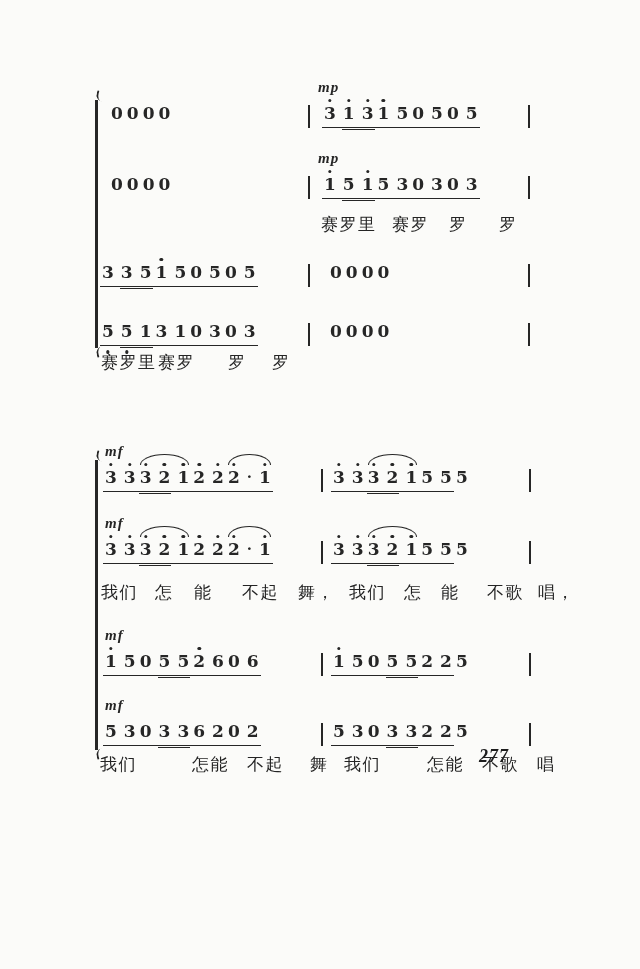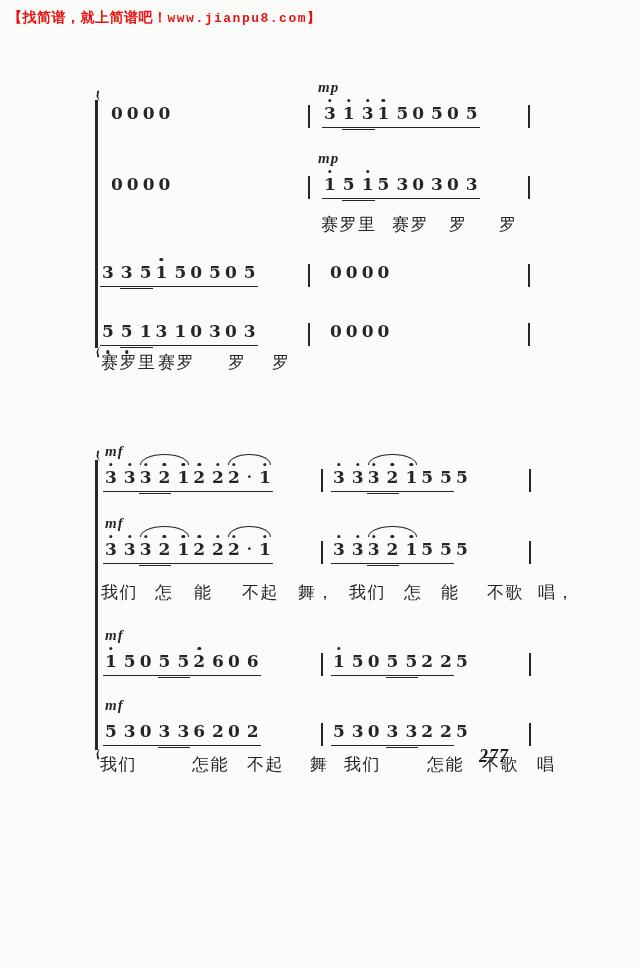--- a/index.html
+++ b/index.html
@@ -54,23 +54,20 @@
   .lyr{position:absolute;color:#242424;font-size:17px;letter-spacing:1.5px;
        font-family:"DejaVu Serif",serif;white-space:nowrap;}
 
   .pagenum{position:absolute;color:#1d1d1d;
        font:italic bold 18px "Liberation Serif",serif;letter-spacing:1px;}
 </style>
 </head>
 <body>
 
 <div id="page">
-  <div class="banner" style="color: rgb(232, 18, 18);">
-    <span class="cn">【找简谱，就上简谱吧！</span><span class="url">www.jianpu8.com】</span>
-  </div>
   <div id="score">
       <div class="bracket" style="left: 95px; top: 100px; height: 248px;"></div>
       <div class="mline" style="top: 104px; left: 97px;">
         <div class="measure" style="width: 211px; padding: 0px 28px 0px 12px;">
           <span class="grp nobeam">
             <span class="note">0</span>
           </span>
           <span class="grp nobeam">
             <span class="note">0</span>
           </span>

